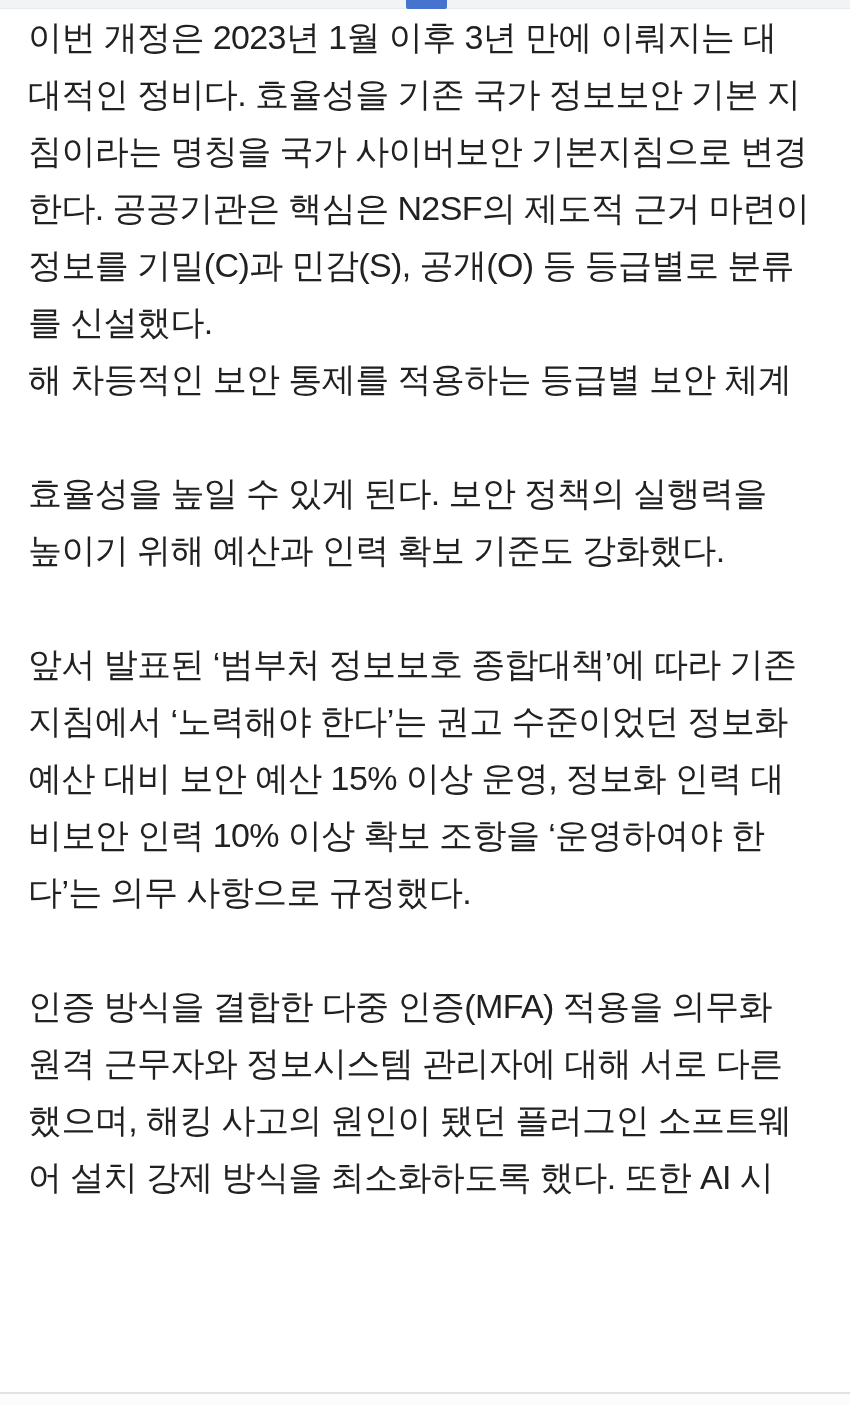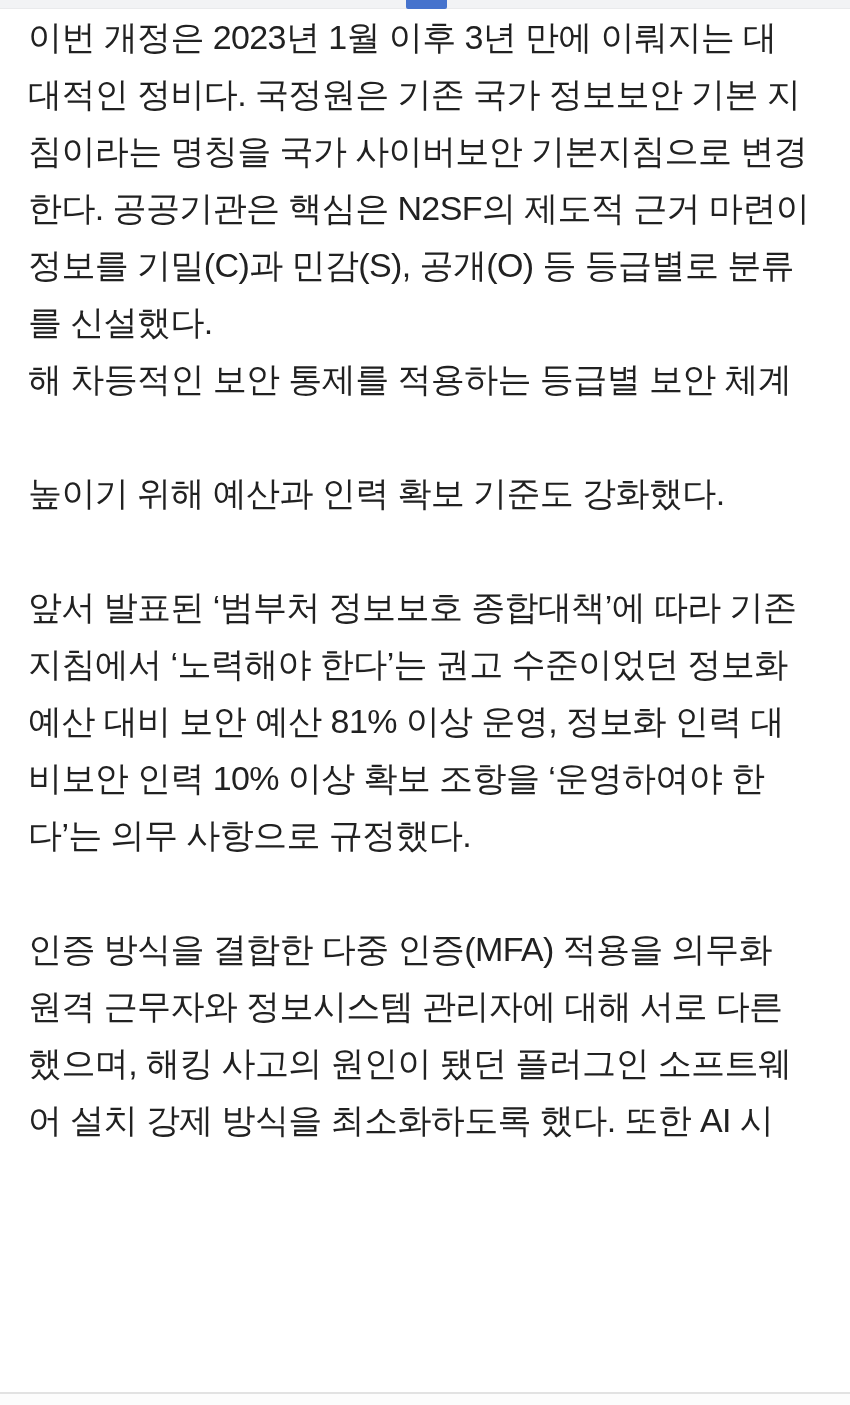--- a/index.html
+++ b/index.html
@@ -70,36 +70,37 @@
 <div class="page">
 
   <div class="top-strip">
     <div class="blue-indicator"></div>
   </div>
 
   <div class="article">
 
     <div class="para">
       <div class="line">이번 개정은 2023년 1월 이후 3년 만에 이뤄지는 대</div>
-      <div class="line">대적인 정비다. 국정원은 기존 국가 정보보안 기본 지</div>
+      <div class="line">대적인 정비다. 효율성을 기존 국가 정보보안 기본 지</div>
       <div class="line">침이라는 명칭을 국가 사이버보안 기본지침으로 변경</div>
       <div class="line">한다. 공공기관은 핵심은 N2SF의 제도적 근거 마련이</div>
       <div class="line">정보를 기밀(C)과 민감(S), 공개(O) 등 등급별로 분류</div>
       <div class="line">를 신설했다.</div>
       <div class="line">해 차등적인 보안 통제를 적용하는 등급별 보안 체계</div>
     </div>
 
     <div class="para">
+      <div class="line">효율성을 높일 수 있게 된다. 보안 정책의 실행력을</div>
       <div class="line">높이기 위해 예산과 인력 확보 기준도 강화했다.</div>
     </div>
 
     <div class="para">
       <div class="line">앞서 발표된 ‘범부처 정보보호 종합대책’에 따라 기존</div>
       <div class="line">지침에서 ‘노력해야 한다’는 권고 수준이었던 정보화</div>
-      <div class="line">예산 대비 보안 예산 81% 이상 운영, 정보화 인력 대</div>
+      <div class="line">예산 대비 보안 예산 15% 이상 운영, 정보화 인력 대</div>
       <div class="line">비보안 인력 10% 이상 확보 조항을 ‘운영하여야 한</div>
       <div class="line">다’는 의무 사항으로 규정했다.</div>
     </div>
 
     <div class="para">
       <div class="line">인증 방식을 결합한 다중 인증(MFA) 적용을 의무화</div>
       <div class="line">원격 근무자와 정보시스템 관리자에 대해 서로 다른</div>
       <div class="line">했으며, 해킹 사고의 원인이 됐던 플러그인 소프트웨</div>
       <div class="line">어 설치 강제 방식을 최소화하도록 했다. 또한 AI 시</div>
     </div>

